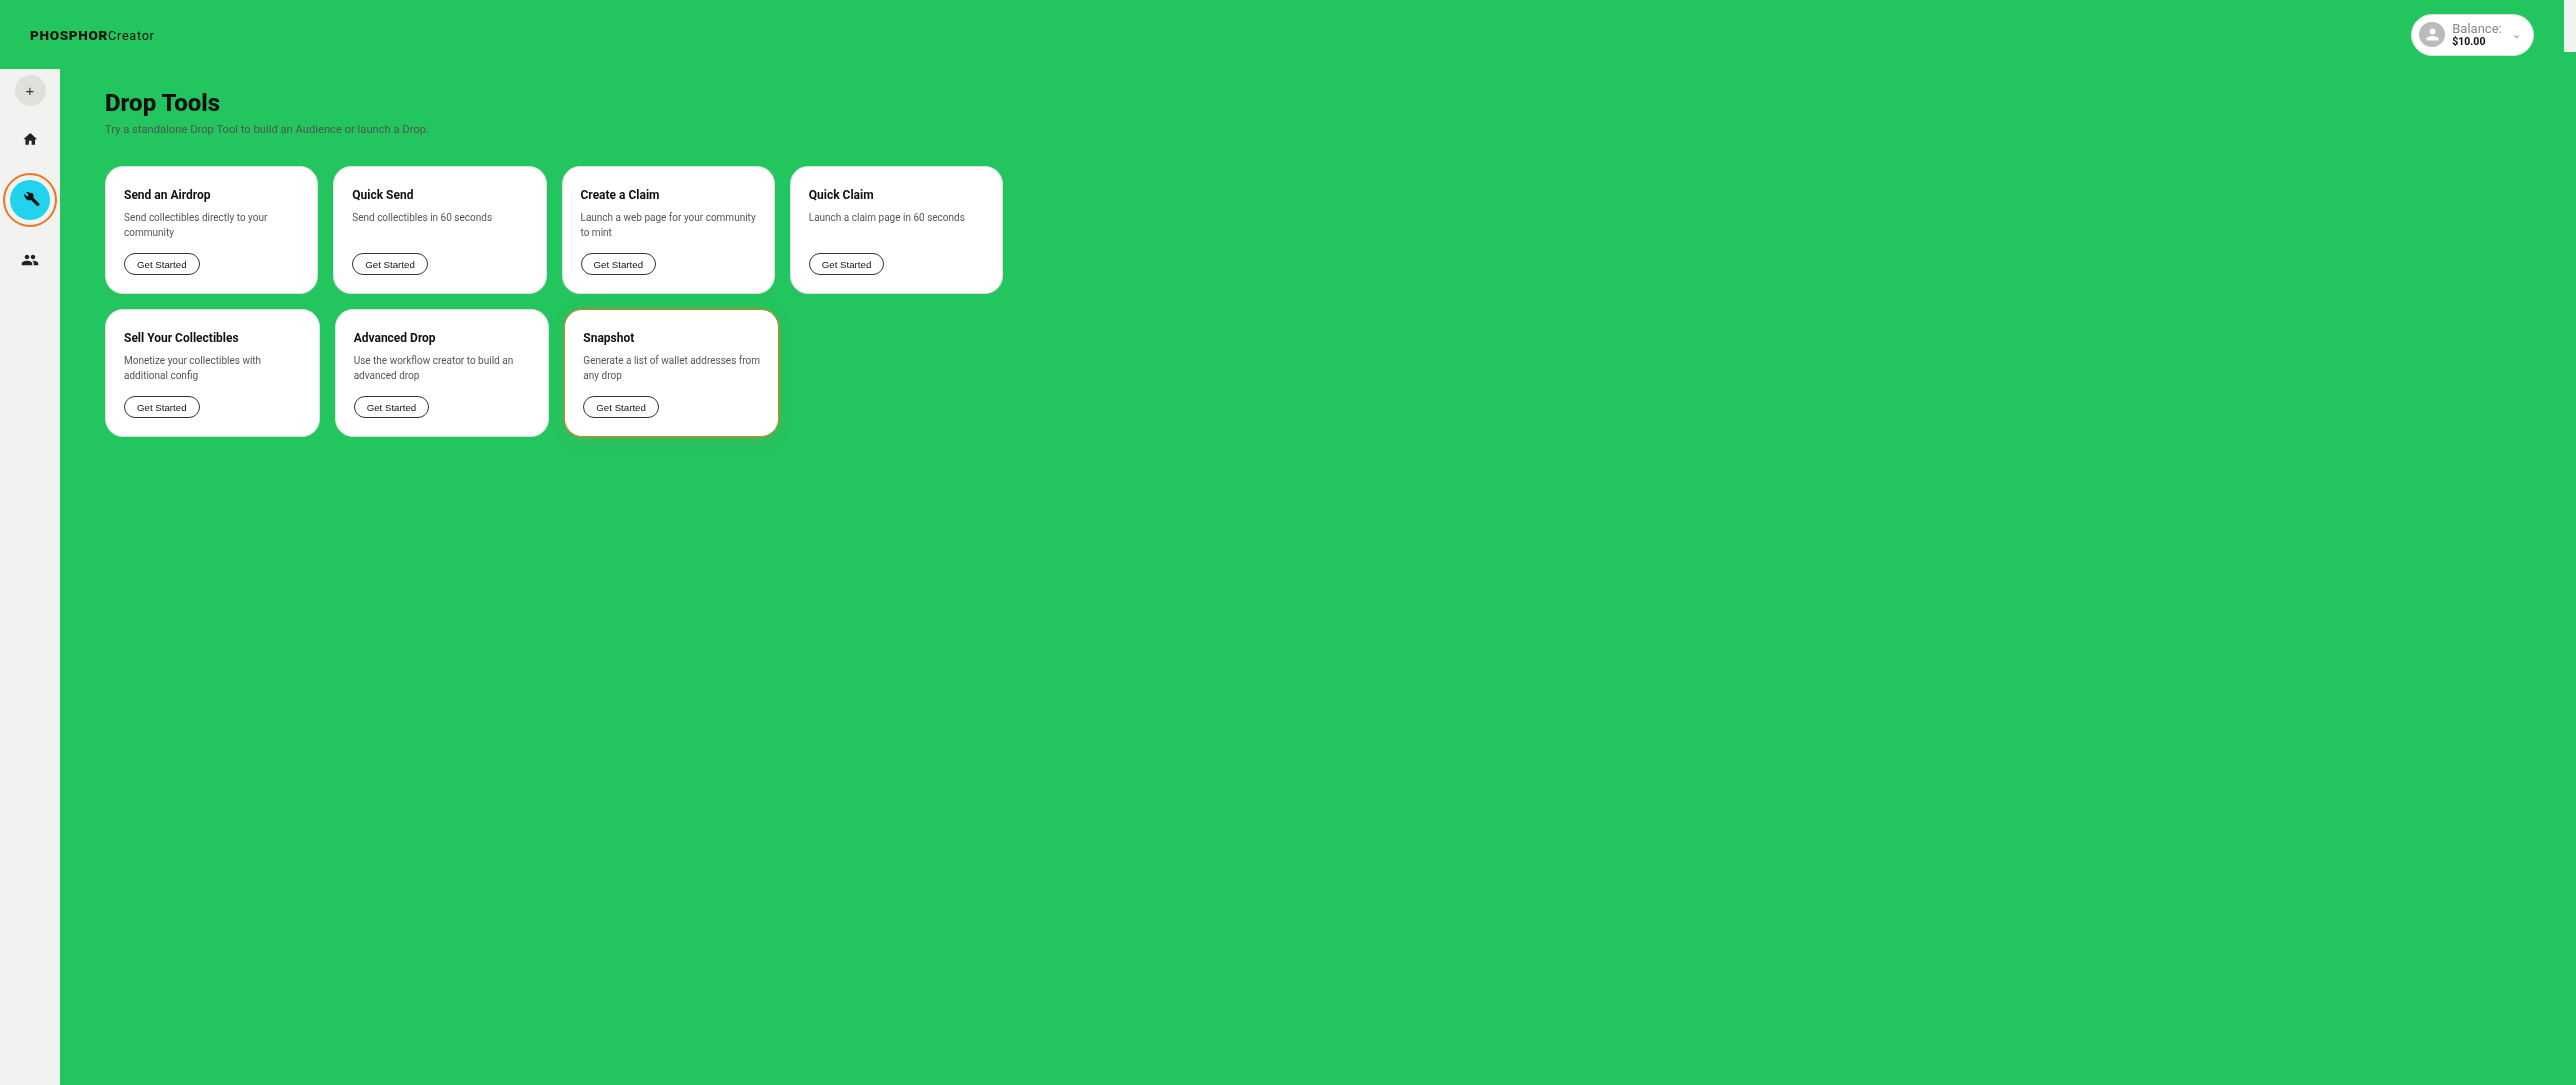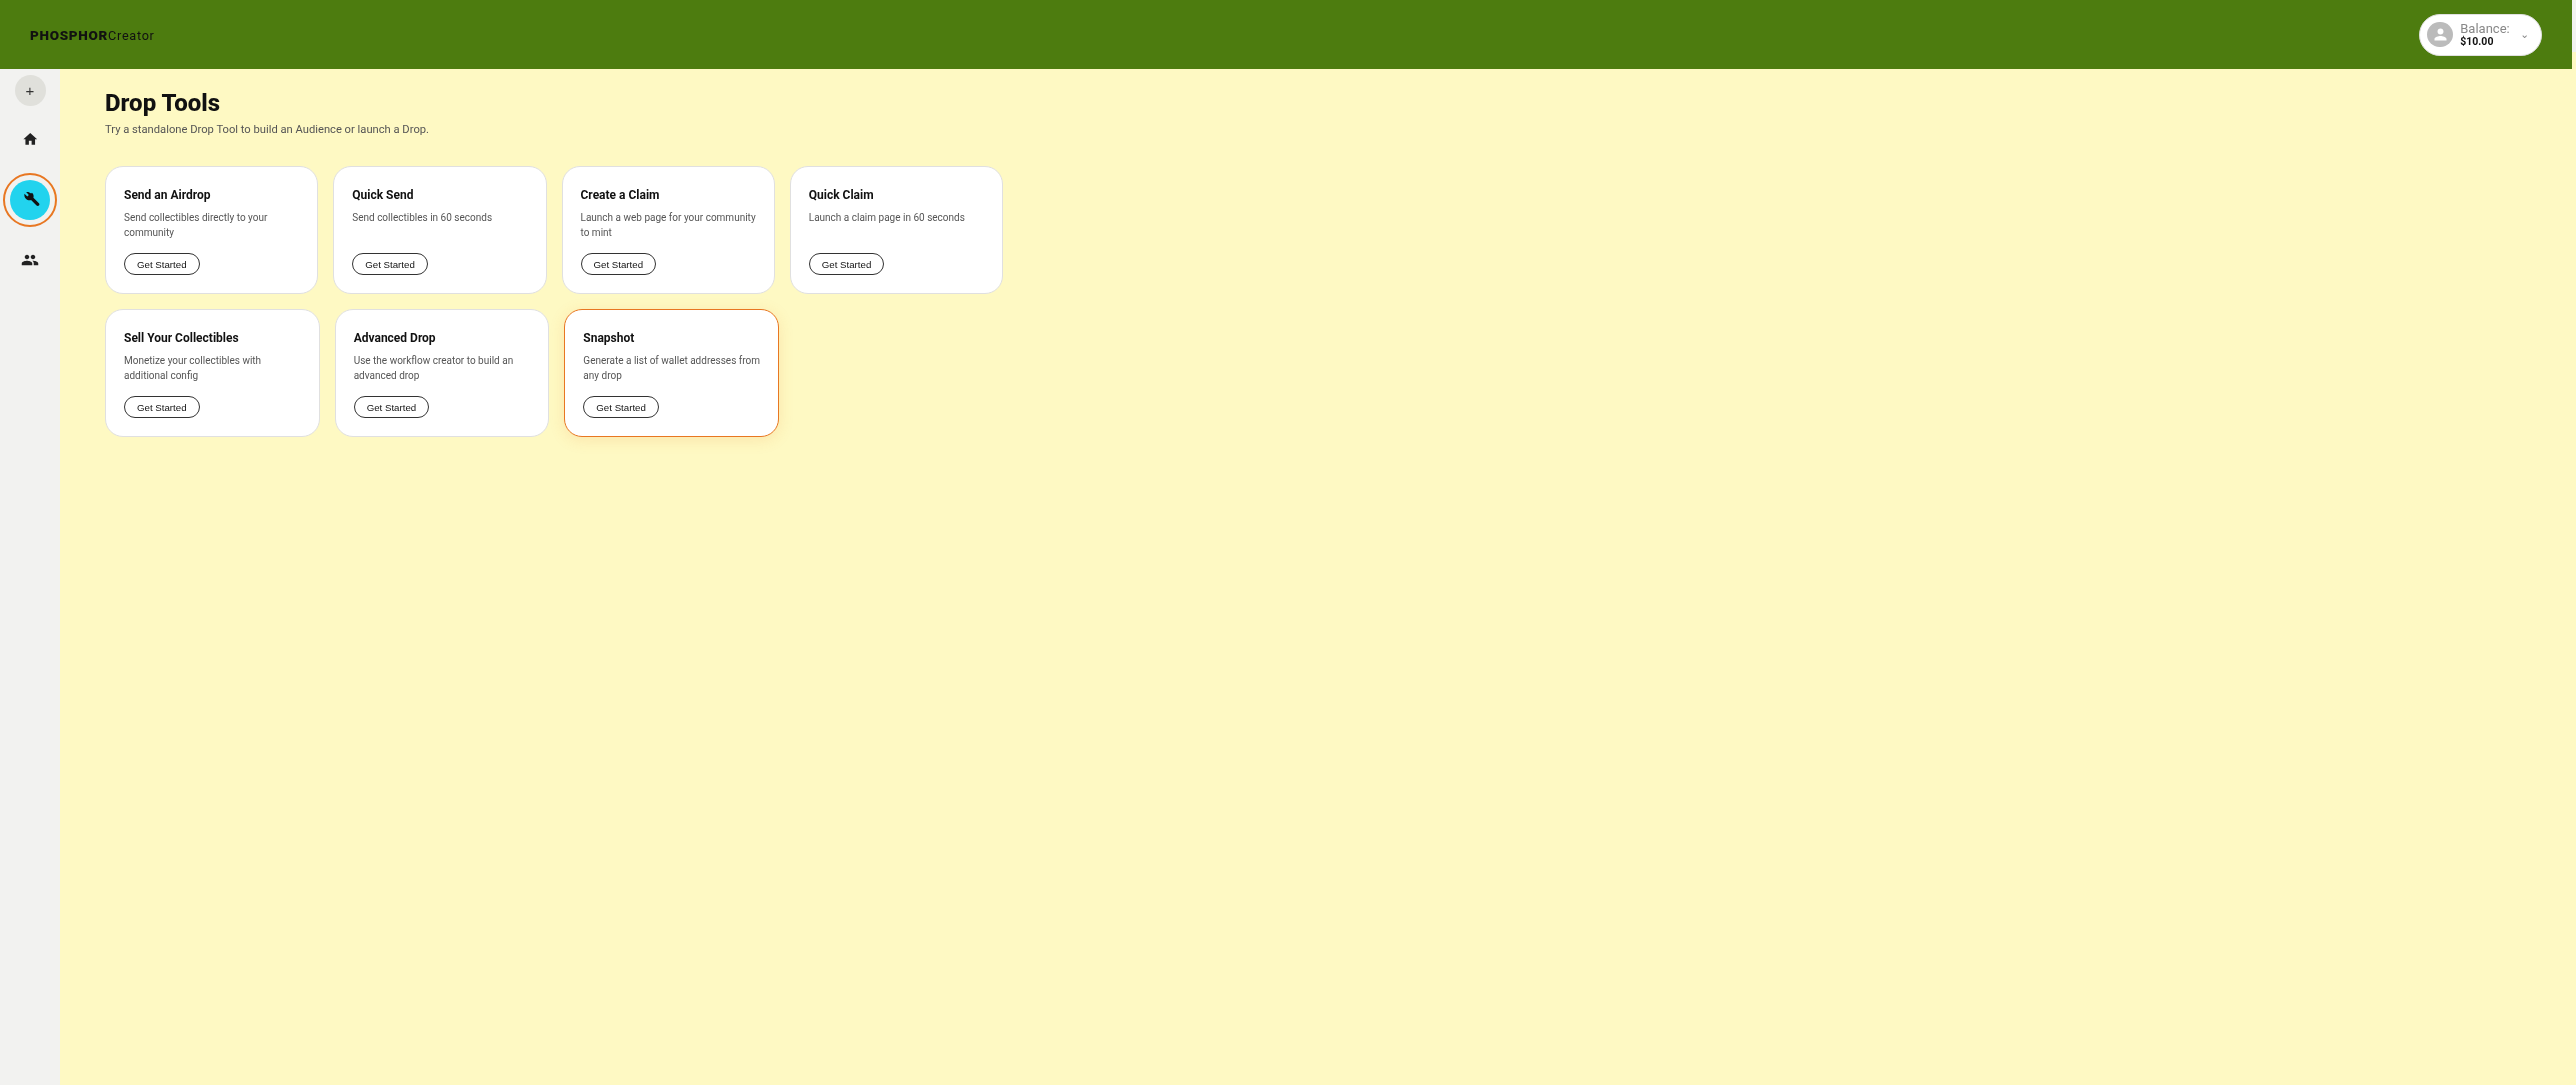--- a/index.html
+++ b/index.html
@@ -11,29 +11,29 @@
     body {
       font-family: -apple-system, BlinkMacSystemFont, 'Segoe UI', Roboto, sans-serif;
       background-color: #f2f2f0;
       min-height: 100vh;
       display: flex;
       flex-direction: column;
     }
 
     
     .header {
-      background-color: #4d7c0f;
+      background-color: #22c55e;
       display: flex;
       align-items: center;
       justify-content: space-between;
       padding: 13.5px 30px;
       position: fixed;
       top: 0;
       left: 0;
-      right: 4px;
+      right: 12px;
       z-index: 100;
     }
 
     .logo {
       display: flex;
       align-items: center;
       gap: 6px;
     }
 
     .logo-text {
@@ -168,21 +168,21 @@
       display: flex;
       align-items: center;
       justify-content: center;
       font-size: 18px;
       color: #111;
     }
 
     
     .content {
       margin-left: 60px;
-      background: #fef9c3;
+      background: #22c55e;
       flex: 1;
       border-radius: 18px 0 0 0;
       min-height: calc(100vh - 52px);
       padding: 37px 45px;
     }
 
     .page-title {
       font-size: 24px;
       font-weight: 800;
       color: #111;

